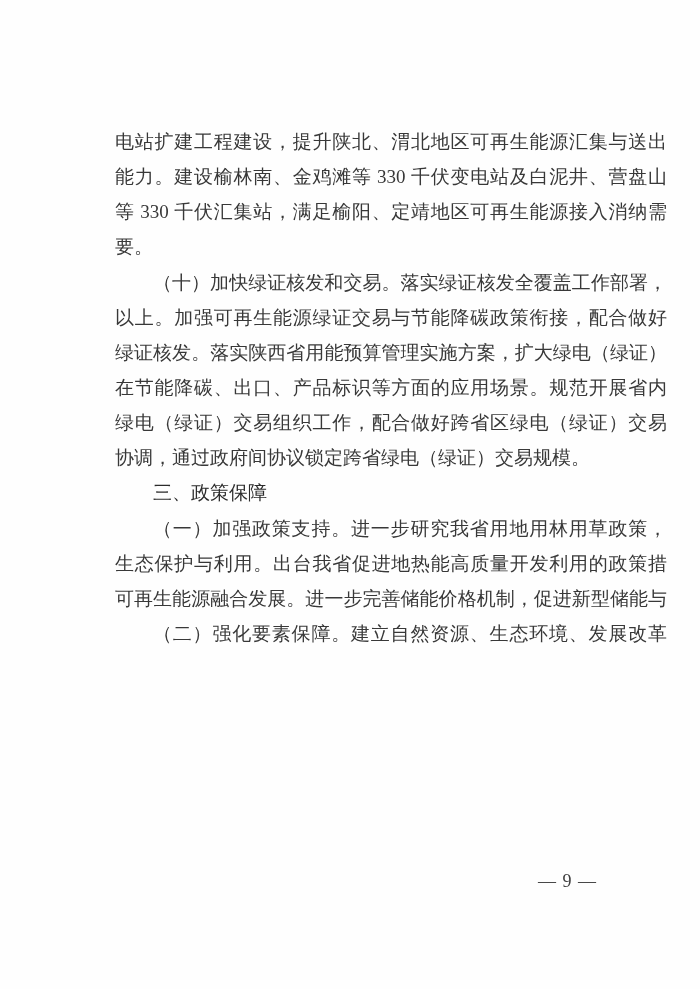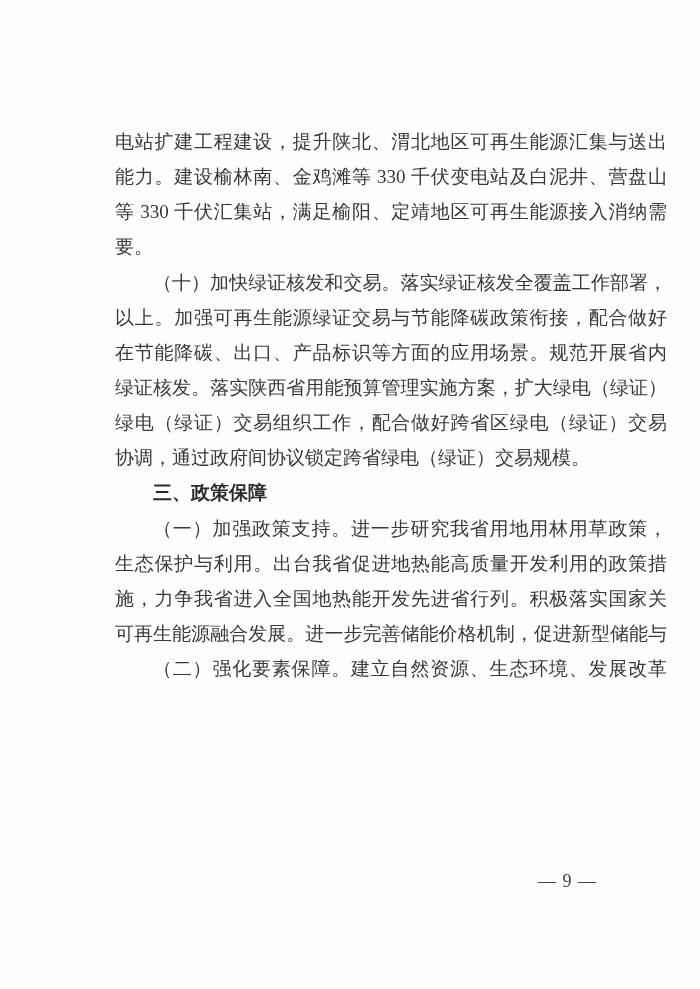--- a/index.html
+++ b/index.html
@@ -36,21 +36,21 @@
   .ln.end {
     text-align: left;
     text-align-last: left;
   }
   .ln.ind {
     padding-left: 38px;
     width: 514px;
   }
   .ln.heading {
     font-family: "Liberation Sans", sans-serif;
-    font-weight: 700;
+    font-weight: 400;
     color: #2b2b2b;
     text-align: left;
     text-align-last: left;
   }
   .page-number {
     position: absolute;
     top: 869px;
     right: 103px;
     font-size: 18px;
     line-height: 24px;
@@ -64,27 +64,26 @@
 
 <div class="screen">
 
   <div class="doc-body">
     <div class="ln">电站扩建工程建设，提升陕北、渭北地区可再生能源汇集与送出</div>
     <div class="ln">能力。建设榆林南、金鸡滩等 330 千伏变电站及白泥井、营盘山</div>
     <div class="ln">等 330 千伏汇集站，满足榆阳、定靖地区可再生能源接入消纳需</div>
     <div class="ln end">要。</div>
     <div class="ln ind">（十）加快绿证核发和交易。落实绿证核发全覆盖工作部署，</div>
     <div class="ln">以上。加强可再生能源绿证交易与节能降碳政策衔接，配合做好</div>
+    <div class="ln">绿证核发。落实陕西省用能预算管理实施方案，扩大绿电（绿证）</div>
     <div class="ln">在节能降碳、出口、产品标识等方面的应用场景。规范开展省内</div>
-    <div class="ln">绿证核发。落实陕西省用能预算管理实施方案，扩大绿电（绿证）</div>
     <div class="ln">绿电（绿证）交易组织工作，配合做好跨省区绿电（绿证）交易</div>
     <div class="ln end">协调，通过政府间协议锁定跨省绿电（绿证）交易规模。</div>
     <div class="ln ind heading">三、政策保障</div>
     <div class="ln ind">（一）加强政策支持。进一步研究我省用地用林用草政策，</div>
     <div class="ln">生态保护与利用。出台我省促进地热能高质量开发利用的政策措</div>
-    <div class="ln">施，力争我省进入全国地热能开发先进省行列。积极落实国家关</div>
     <div class="ln">可再生能源融合发展。进一步完善储能价格机制，促进新型储能与</div>
     <div class="ln ind">（二）强化要素保障。建立自然资源、生态环境、发展改革</div>
   </div>
 
   <div class="page-number">— 9 —</div>
 
 </div>
 
 </body></html>

